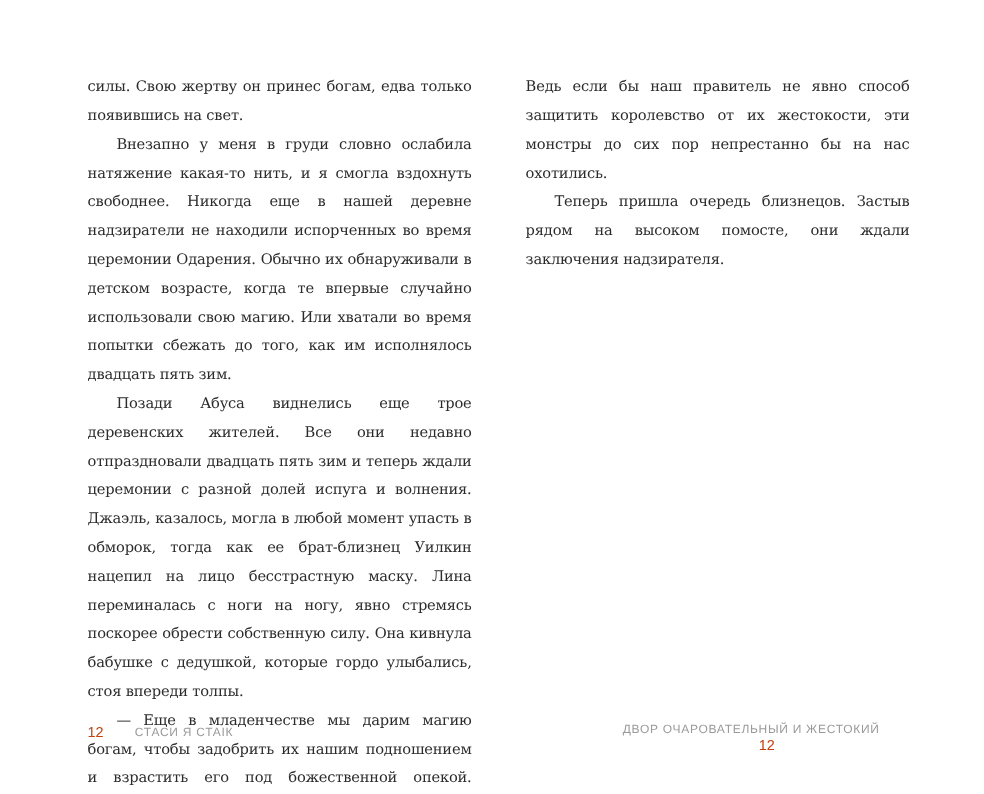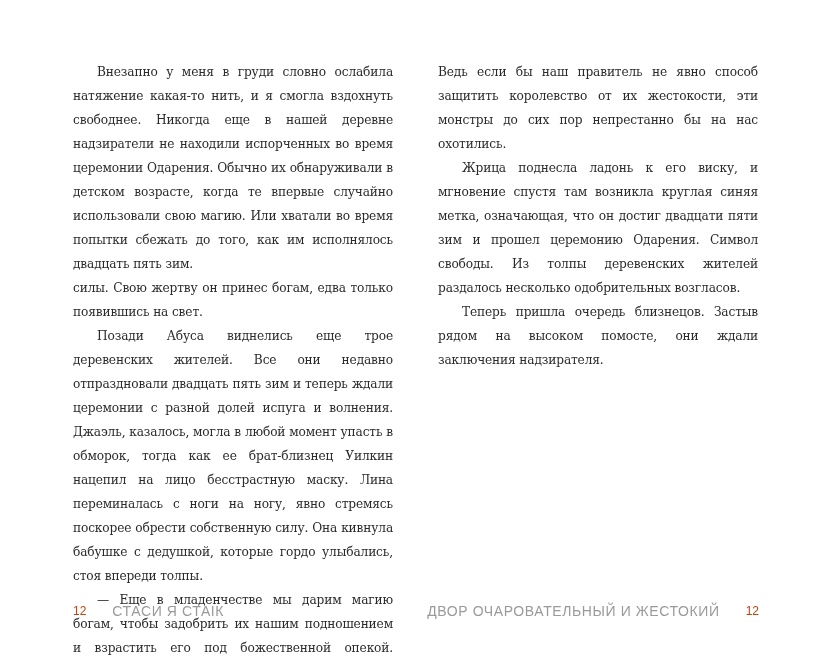--- a/index.html
+++ b/index.html
@@ -7,41 +7,40 @@
          font-family: "DejaVu Serif", "Liberation Serif", serif; color: #2b2b2b; }
   .page { position: absolute; top: 60px; width: 320px; }
   .page.left { left: 73px; }
   .page.right { left: 438px; }
   .para { margin: 0; font-size: 12.2px; line-height: 24px; text-align: justify;
           text-align-last: left; hyphens: manual; letter-spacing: -0.15px; }
   .para.indent { text-indent: 24px; }
   .para.noindent { text-indent: 0; }
   .footer { position: absolute; top: 603px; font-size: 11px; display: flex; align-items: center; }
   .footer.left { left: 73px; }
-  .footer.right { right: 61px; }
+  .footer.right { right: 61px; flex-direction: column; }
   .folio { font-family: "Liberation Sans", sans-serif; font-size: 12px; color: #c2410c; }
-  .running { font-family: "Liberation Sans", sans-serif; font-size: 14px; color: #9a9a9a;
+  .running { font-family: "Liberation Sans", sans-serif; font-size: 10px; color: #9a9a9a;
              letter-spacing: 0.6px; text-transform: uppercase; }
   .footer.left .running { margin-left: 26px; }
   .footer.right .running { margin-right: 26px; }
 </style>
 </head>
 <body>
 
 <div class="page left">
+  <p class="para noindent">силы. Свою жертву он принес богам, едва только по­явившись на свет.</p>
   <p class="para indent">Внезапно у меня в груди словно ослабила натяже­ние какая-то нить, и я смогла вздохнуть свободнее. Никогда еще в нашей деревне надзиратели не нахо­дили испорченных во время церемонии Одарения. Обычно их обнаруживали в детском возрасте, когда те впервые случайно использовали свою магию. Или хватали во время попытки сбежать до того, как им ис­полнялось двадцать пять зим.</p>
-  <p class="para noindent">силы. Свою жертву он принес богам, едва только по­явившись на свет.</p>
   <p class="para indent">Позади Абуса виднелись еще трое деревенских жи­телей. Все они недавно отпраздновали двадцать пять зим и теперь ждали церемонии с разной долей испуга и волнения. Джаэль, казалось, могла в любой момент упасть в обморок, тогда как ее брат-близнец Уилкин нацепил на лицо бесстрастную маску. Лина перемина­лась с ноги на ногу, явно стремясь поскорее обрести собственную силу. Она кивнула бабушке с дедушкой, которые гордо улыбались, стоя впереди толпы.</p>
   <p class="para indent">— Еще в младенчестве мы дарим магию богам, что­бы задобрить их нашим подношением и взрастить его под божественной опекой. Сегодня Абус получит свою награду. Боги признают его жертву, принесенную во имя того, чтобы они могли присматривать за нами и защи­щать от тех, кто угрожает нашему образу жизни.</p>
 
 </div>
 
 <div class="page right">
   <p class="para noindent">Ведь если бы наш правитель не явно способ защи­тить королевство от их жестокости, эти монстры до сих пор непрестанно бы на нас охотились.</p>
-  <p class="para indent">Жрица поднесла ладонь к его виску, и мгновение спустя там возникла круглая синяя метка, означа­ющая, что он достиг двадцати пяти зим и прошел церемонию Одарения. Символ свободы. Из толпы деревенских жителей раздалось несколько одобри­тельных возгласов.</p>
   <p class="para indent">Теперь пришла очередь близнецов. Застыв рядом на высоком помосте, они ждали заключения надзира­теля.</p>
 
 </div>
 
 <div class="footer left">
   <span class="folio">12</span>
   <span class="running">Стаси Я Стаік</span>
 </div>
 
 <div class="footer right">

